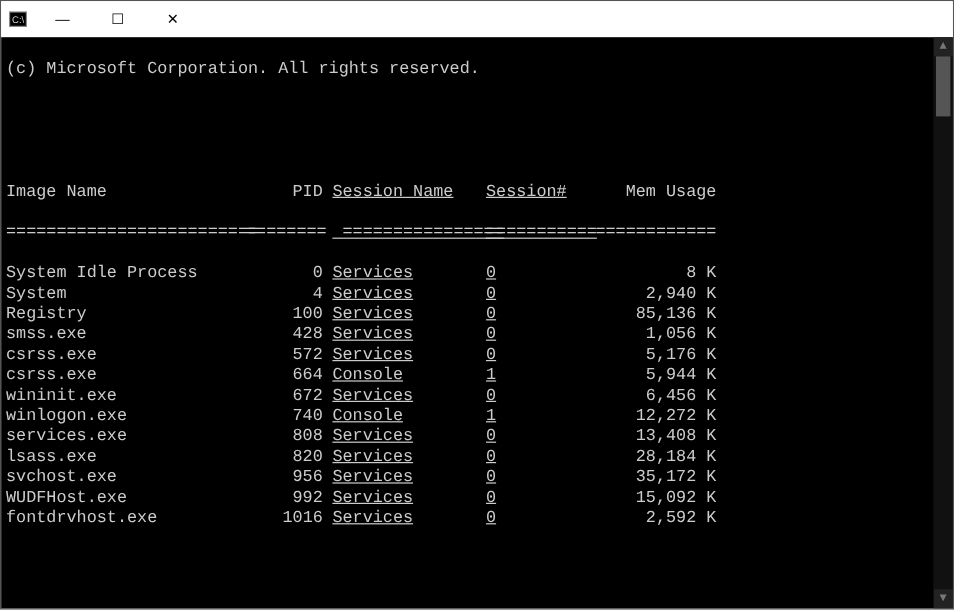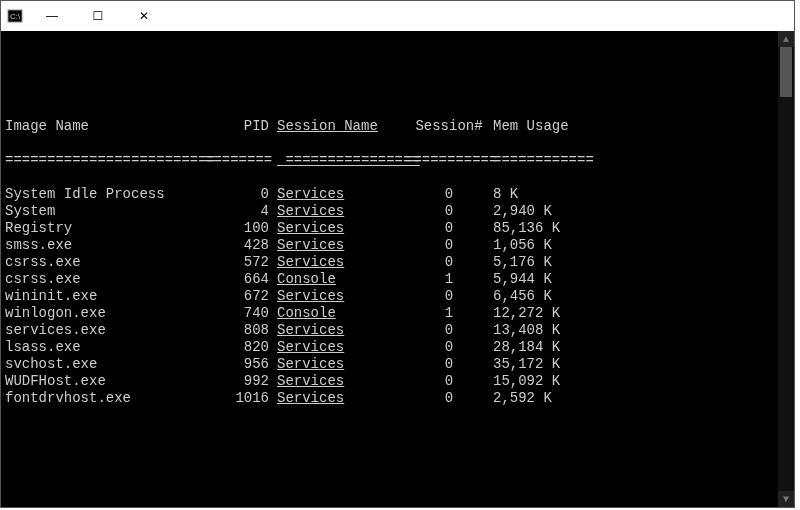--- a/index.html
+++ b/index.html
@@ -14,22 +14,22 @@
     .scrollbar { position: absolute; right: 0; top: 0; width: 16px; height: 100%; background: #222; }
     .sb-track { position:absolute; top:16px; bottom:16px; left:0; right:0; background:#111; }
     .sb-thumb { position:absolute; top:16px; left:2px; right:2px; height:50px; background:#555; }
     .sb-arrow { position:absolute; left:0; right:0; height:16px; display:flex; align-items:center; justify-content:center; color:#777; font-size:10px;}
     .sb-up { top:0; }
     .sb-down { bottom:0; }
     .row span { display:inline-block; }
     .c-name { width: 200px; }
     .c-pid { width: 64px; text-align: right; }
     .c-sess { width: 136px; padding-left: 8px; text-decoration: underline; }
-    .c-snum { width: 88px; text-align: center; }
-    .c-mem { width: 104px; }
+    .c-snum { width: 88px; text-align: left; text-decoration: underline; }
+    .c-mem { width: 104px; text-align: right; }
     .hdr-sep { color:#ccc; letter-spacing:0; }
   </style>
 </head>
 <body>
 
 <div class="window">
   <div class="titlebar">
     <span class="titlebar-icon">
       <svg width="16" height="16">
           <rect x="1" y="2" width="14" height="12" fill="#000" stroke="#888"></rect>
@@ -37,20 +37,21 @@
         </svg>
     </span>
     <div class="titlebar-btns">
       <div class="tbbtn">—</div>
       <div class="tbbtn">☐</div>
       <div class="tbbtn">✕</div>
     </div>
   </div>
 
   <div class="console">
+<div>(c) Microsoft Corporation. All rights reserved.</div>
 <div>&nbsp;</div>
 <div>&nbsp;</div>
 <div class="row"><span class="c-name">Image Name</span><span class="c-pid">PID</span><span class="c-sess">Session Name</span><span class="c-snum">Session#</span><span class="c-mem">Mem Usage</span></div>
 <div class="row hdr-sep"><span class="c-name">=========================</span><span class="c-pid">========</span><span class="c-sess"> ================</span><span class="c-snum">===========</span><span class="c-mem">============</span></div>
 <div id="rows"><div class="row"><span class="c-name">System Idle Process</span><span class="c-pid">0</span><span class="c-sess">Services</span><span class="c-snum">0</span><span class="c-mem">8 K</span></div><div class="row"><span class="c-name">System</span><span class="c-pid">4</span><span class="c-sess">Services</span><span class="c-snum">0</span><span class="c-mem">2,940 K</span></div><div class="row"><span class="c-name">Registry</span><span class="c-pid">100</span><span class="c-sess">Services</span><span class="c-snum">0</span><span class="c-mem">85,136 K</span></div><div class="row"><span class="c-name">smss.exe</span><span class="c-pid">428</span><span class="c-sess">Services</span><span class="c-snum">0</span><span class="c-mem">1,056 K</span></div><div class="row"><span class="c-name">csrss.exe</span><span class="c-pid">572</span><span class="c-sess">Services</span><span class="c-snum">0</span><span class="c-mem">5,176 K</span></div><div class="row"><span class="c-name">csrss.exe</span><span class="c-pid">664</span><span class="c-sess">Console</span><span class="c-snum">1</span><span class="c-mem">5,944 K</span></div><div class="row"><span class="c-name">wininit.exe</span><span class="c-pid">672</span><span class="c-sess">Services</span><span class="c-snum">0</span><span class="c-mem">6,456 K</span></div><div class="row"><span class="c-name">winlogon.exe</span><span class="c-pid">740</span><span class="c-sess">Console</span><span class="c-snum">1</span><span class="c-mem">12,272 K</span></div><div class="row"><span class="c-name">services.exe</span><span class="c-pid">808</span><span class="c-sess">Services</span><span class="c-snum">0</span><span class="c-mem">13,408 K</span></div><div class="row"><span class="c-name">lsass.exe</span><span class="c-pid">820</span><span class="c-sess">Services</span><span class="c-snum">0</span><span class="c-mem">28,184 K</span></div><div class="row"><span class="c-name">svchost.exe</span><span class="c-pid">956</span><span class="c-sess">Services</span><span class="c-snum">0</span><span class="c-mem">35,172 K</span></div><div class="row"><span class="c-name">WUDFHost.exe</span><span class="c-pid">992</span><span class="c-sess">Services</span><span class="c-snum">0</span><span class="c-mem">15,092 K</span></div><div class="row"><span class="c-name">fontdrvhost.exe</span><span class="c-pid">1016</span><span class="c-sess">Services</span><span class="c-snum">0</span><span class="c-mem">2,592 K</span></div></div>
     <div class="scrollbar">
       <div class="sb-arrow sb-up">▲</div>
       <div class="sb-track"></div>
       <div class="sb-thumb"></div>
       <div class="sb-arrow sb-down">▼</div>

